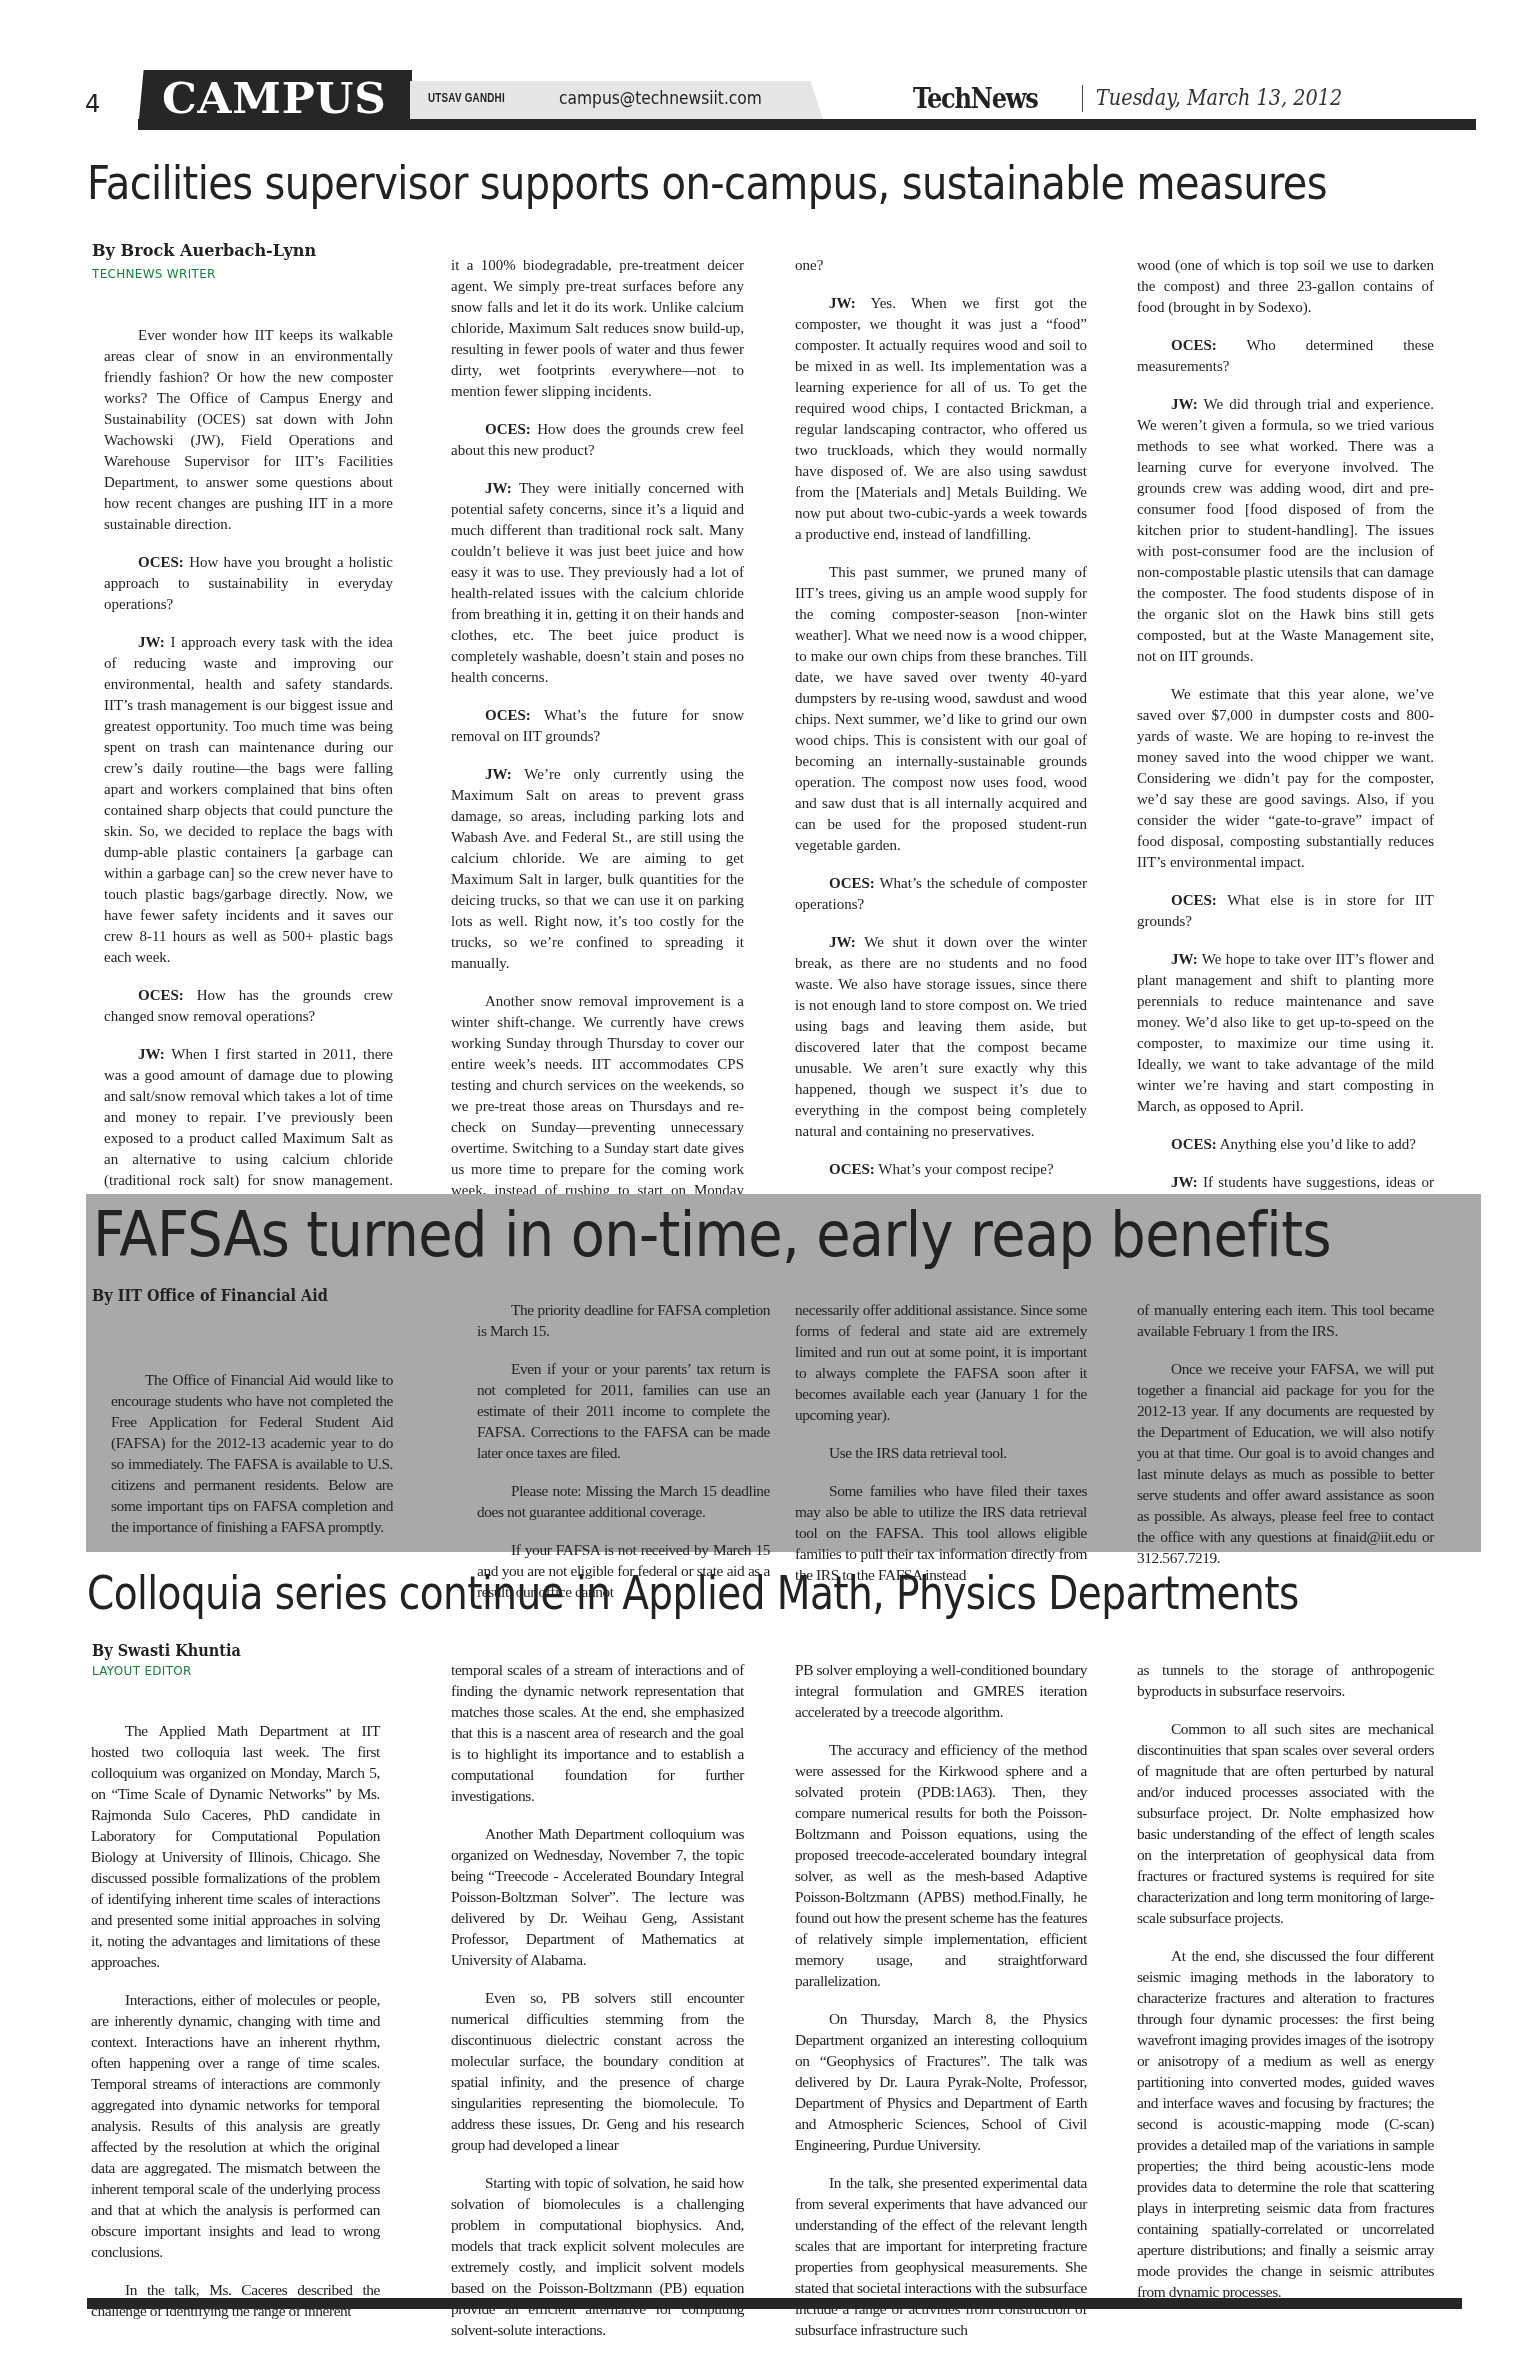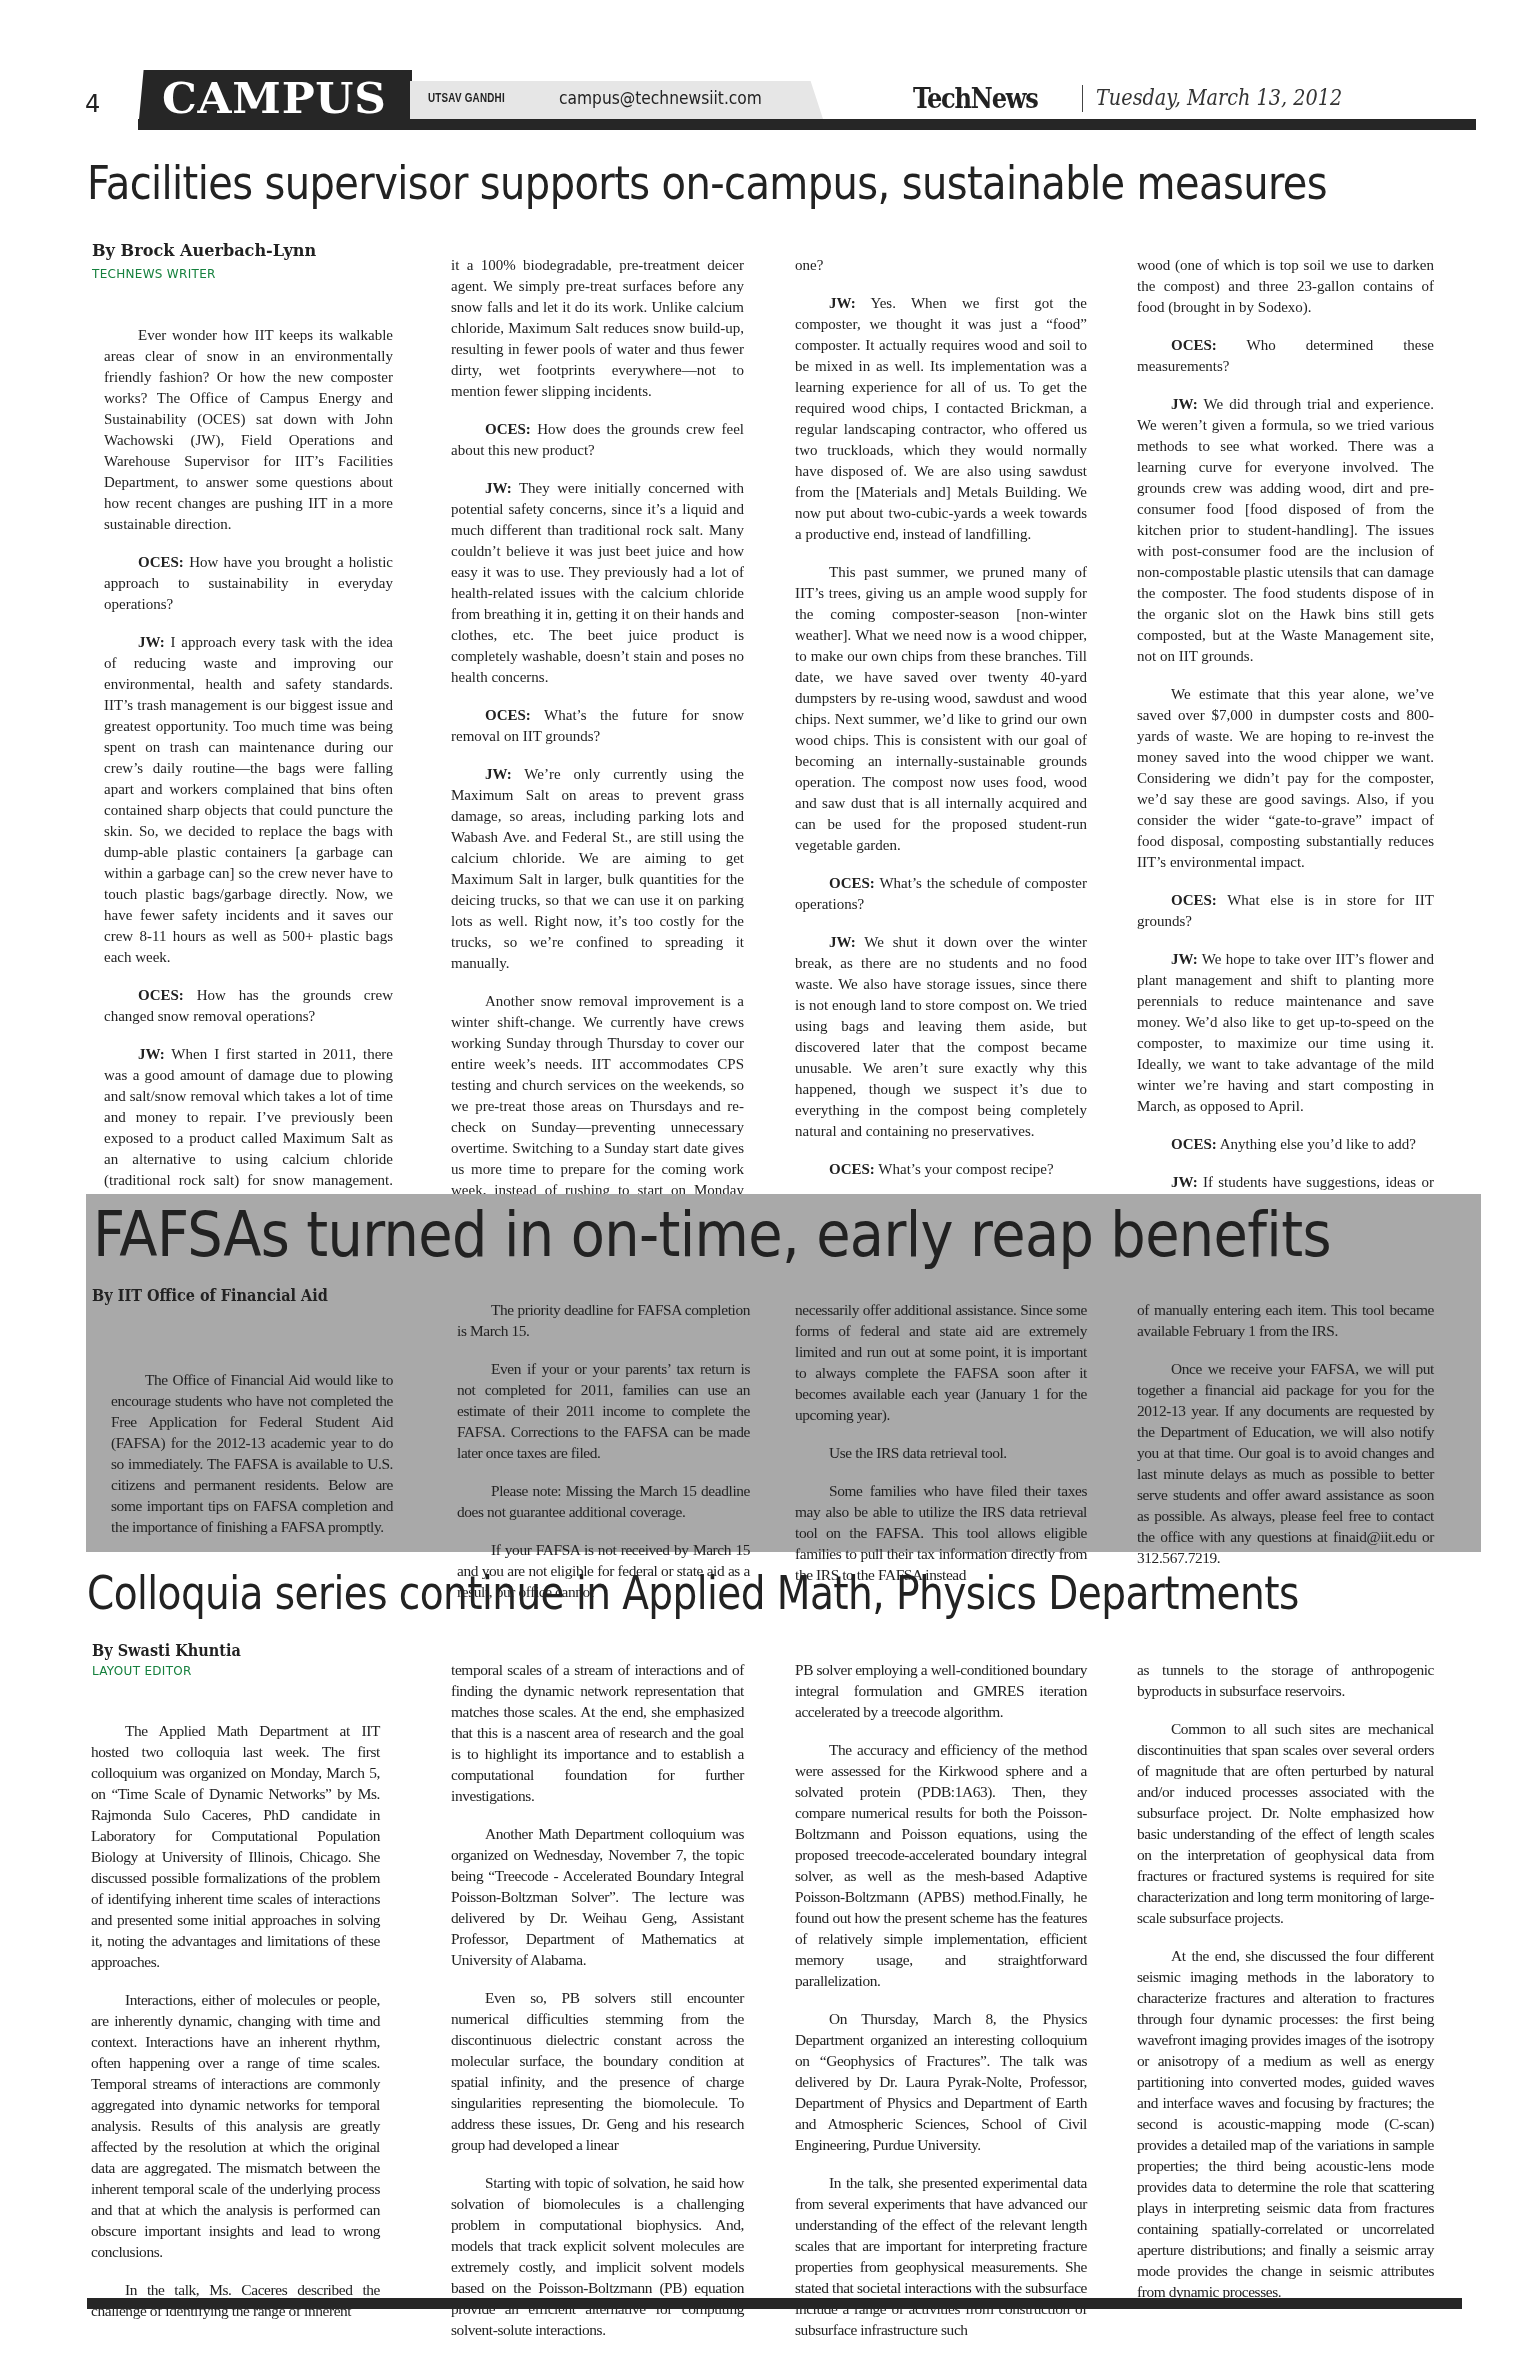--- a/index.html
+++ b/index.html
@@ -95,21 +95,21 @@
     <p><span>OCES would like to thank John Wachowski for taking the time to answer our questions and his entire department for their continued efforts.</span></p>
   </div>
 
 <div class="abs" id="fafsa-box"></div>
 <div class="abs headline" id="headline-2">FAFSAs turned in on-time, early reap benefits</div>
 <div class="abs byline" style="left:92px;top:1285px;font-size:17px;transform:scaleX(0.85);">By IIT Office of Financial Aid</div>
 
 <div class="col cond" style="left:94px;top:1352px;width:316px;">
     <p><span>The Office of Financial Aid would like to encourage students who have not completed the Free Application for Federal Student Aid (FAFSA) for the 2012-13 academic year to do so immediately. The FAFSA is available to U.S. citizens and permanent residents. Below are some important tips on FAFSA completion and the importance of finishing a FAFSA promptly.</span></p>
   </div>
-<div class="col cond" style="left:440px;top:1282px;width:327px;">
+<div class="col cond" style="left:460px;top:1282px;width:327px;">
     <p><span>The priority deadline for FAFSA completion is March 15.</span></p>
     <p><span>Even if your or your parents’ tax return is not completed for 2011, families can use an estimate of their 2011 income to complete the FAFSA. Corrections to the FAFSA can be made later once taxes are filed.</span></p>
     <p><span>Please note: Missing the March 15 deadline does not guarantee additional coverage.</span></p>
     <p><span>If your FAFSA is not received by March 15 and you are not eligible for federal or state aid as a result, our office cannot</span></p>
   </div>
 <div class="col cond" style="left:778px;top:1282px;width:326px;">
     <p class="noind"><span>necessarily offer additional assistance. Since some forms of federal and state aid are extremely limited and run out at some point, it is important to always complete the FAFSA soon after it becomes available each year (January 1 for the upcoming year).</span></p>
     <p><span>Use the IRS data retrieval tool.</span></p>
     <p><span>Some families who have filed their taxes may also be able to utilize the IRS data retrieval tool on the FAFSA. This tool allows eligible families to pull their tax information directly from the IRS to the FAFSA instead</span></p>
   </div>

